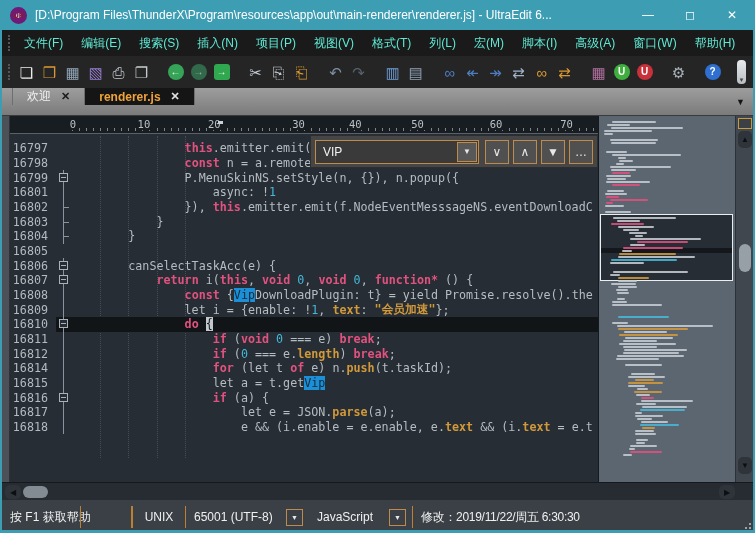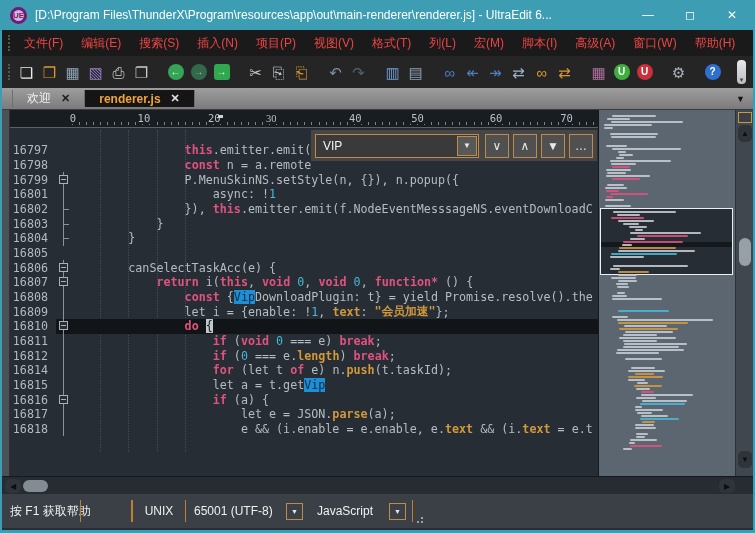--- a/index.html
+++ b/index.html
@@ -7,63 +7,63 @@
   .win{
     width:755px;height:533px;position:relative;overflow:hidden;
     font-family:"Liberation Sans",sans-serif;
     border-left:2px solid #3d9db3;border-right:2px solid #3d9db3;border-bottom:3px solid #3d9db3;
     background:#262d34;
   }
   
   .titlebar{height:30px;background:#3d9db3;display:flex;align-items:center;padding:0 0 0 8px;}
   .app-icon{width:17px;height:17px;border-radius:50%;background:#c4b5fd;color:#8a2020;
     font-weight:bold;font-size:8px;display:flex;align-items:center;justify-content:center;
-    border:3px solid #701a75;flex:0 0 auto;}
+    border:6px solid #701a75;flex:0 0 auto;}
   .title{color:#ffffff;font-size:12px;margin-left:8px;white-space:nowrap;overflow:hidden;flex:1;}
   .winbtns{display:flex;height:100%;margin-left:auto;}
   .winbtn{width:42px;height:100%;display:flex;align-items:center;justify-content:center;
     color:#fff;font-size:12px;}
   
   .menubar{height:26px;background:#1a1a1a;display:flex;align-items:center;gap:0;padding-left:2px;}
   .grip{width:3px;height:16px;margin:0 4px;border-left:2px dotted #555;}
-  .menu-item{color:#ef4444;font-size:12px;padding:0 9px;height:100%;display:flex;align-items:center;text-align:right;}
+  .menu-item{color:#5eead4;font-size:12px;padding:0 9px;height:100%;display:flex;align-items:center;text-align:right;}
   
   .toolbar{height:32px;background:#252526;display:flex;align-items:center;padding-left:2px;}
   .tb-groups{display:flex;align-items:center;}
   .tb-group{display:flex;align-items:center;margin-right:11px;}
   .tb-icon{width:23px;height:23px;display:flex;align-items:center;justify-content:center;
     font-size:15px;line-height:1;}
   .tb-icon .badge{width:16px;height:16px;border-radius:50%;display:flex;align-items:center;
     justify-content:center;font-size:10px;font-weight:bold;color:#fff;}
   .tb-icon .sq{border-radius:3px;}
   .tb-overflow{width:9px;height:24px;border-radius:4px;margin-left:2px;
     background:linear-gradient(#e8eaec,#b9bec2);display:flex;align-items:flex-end;justify-content:center;
     color:#444;font-size:7px;}
   
-  .tabbar{height:22px;background:linear-gradient(#9d9d9d,#7b7b7b);display:flex;align-items:center;
+  .tabbar{height:28px;background:linear-gradient(#9d9d9d,#7b7b7b);display:flex;align-items:flex-start;
     position:relative;border-bottom:1px solid #3a3a3a;}
   .tab{display:flex;align-items:center;gap:10px;padding:0 14px;font-size:12px;color:#f0f0f0;
     border-right:1px solid #6e6e6e;}
   .tab:first-child{margin-left:10px;border-left:1px solid #6e6e6e;}
   .tab .close{font-size:11px;font-weight:bold;color:#1d1d1d;}
   .tab.active{background:#151515;color:#f0a43a;font-weight:bold;}
   .tab.active .close{color:#e0e0e0;}
   .tab-dd{position:absolute;right:8px;top:0;height:100%;display:flex;align-items:center;
     color:#141414;font-size:9px;}
   
   .content{height:366px;display:flex;position:relative;}
   .bookmark-strip{width:8px;background:#4b5157;border-right:1px solid #2c3238;}
   .editor{width:588px;display:flex;flex-direction:column;background:#262d34;}
   .ruler{height:18px;background:#181d22;border-bottom:1px solid #59626b;position:relative;
     font-family:"DejaVu Sans Mono",monospace;font-size:10.5px;color:#b9c1c7;}
   .ruler .ticks{position:absolute;left:62px;right:0;bottom:2px;height:3px;
     background:repeating-linear-gradient(90deg,#7d868e 0 1px,transparent 1px 7.044px);}
   .ruler .num{position:absolute;bottom:3px;transform:translateX(-40%);background:#181d22;padding:0 1px;}
   .ruler .caret-mark{position:absolute;bottom:9px;width:5px;height:3px;background:#cdd2d6;}
-  .body{flex:1;position:relative;overflow:hidden;padding-top:15px;}
+  .body{flex:1;position:relative;overflow:hidden;padding-top:7px;}
   .guide{position:absolute;top:2px;height:322px;width:0;border-left:1px dotted #454e57;z-index:0;}
   .line{height:14.68px;display:flex;align-items:center;position:relative;z-index:1;
     font-family:"DejaVu Sans Mono",monospace;font-size:11.7px;white-space:pre;}
   .ln{width:46px;flex:0 0 auto;text-align:right;padding-right:8px;color:#b4bac0;}
   .fold{width:16px;flex:0 0 auto;height:100%;position:relative;}
   .fold.vline::before{content:"";position:absolute;left:7px;top:0;bottom:0;width:1px;background:#8a939b;}
   .fold.stub::after{content:"";position:absolute;left:8px;top:50%;width:5px;height:1px;background:#8a939b;}
   .fold .fbox{position:absolute;left:3px;top:50%;margin-top:-5px;width:9px;height:9px;
     border:1px solid #aab2b8;background:
       linear-gradient(#aab2b8,#aab2b8) center/5px 1px no-repeat,#262d34;z-index:2;}
@@ -244,21 +244,21 @@
 
   <div class="content">
     <div class="bookmark-strip"></div>
 
     <div class="editor">
       <div class="ruler" id="ruler">
         <div class="ticks"></div>
       <span class="num" style="left: 62px;">0</span>
           <span class="num" style="left: 132.44px;">10</span>
           <span class="num" style="left: 202.88px;">20</span>
-          <span class="num" style="left: 260px; font-family: Liberation Serif, serif;">30</span>
+          <span class="num" style="left: 287px;">30</span>
           <span class="num" style="left: 343.76px;">40</span>
           <span class="num" style="left: 406px;">50</span>
           <span class="num" style="left: 484.64px;">60</span>
           <span class="num" style="left: 555.08px;">70</span>
           <span class="caret-mark" style="left: 207.924px;"></span>
         </div>
       <div class="body" id="codebody">
           <span class="guide" style="left: 90.176px;"></span>
           <span class="guide" style="left: 118.352px;"></span>
           <span class="guide" style="left: 146.528px;"></span>
@@ -419,15 +419,16 @@
     <span class="sb-gap"></span>
     <i class="sb-sep"></i>
     <i class="sb-sep"></i>
     <span class="sb-text sb-eol">UNIX</span>
     <i class="sb-sep"></i>
     <span class="sb-text sb-enc">65001 (UTF-8)</span>
     <button class="sb-dd">▼</button>
     <span class="sb-text sb-syn">JavaScript</span>
     <button class="sb-dd">▼</button>
     <i class="sb-sep" style="margin-left:6px;"></i>
+    <span class="sb-text sb-mod">修改：2019/11/22/周五 6:30:30</span>
     <span class="sb-grip"></span>
   </div>
 </div>
 
 </body></html>

